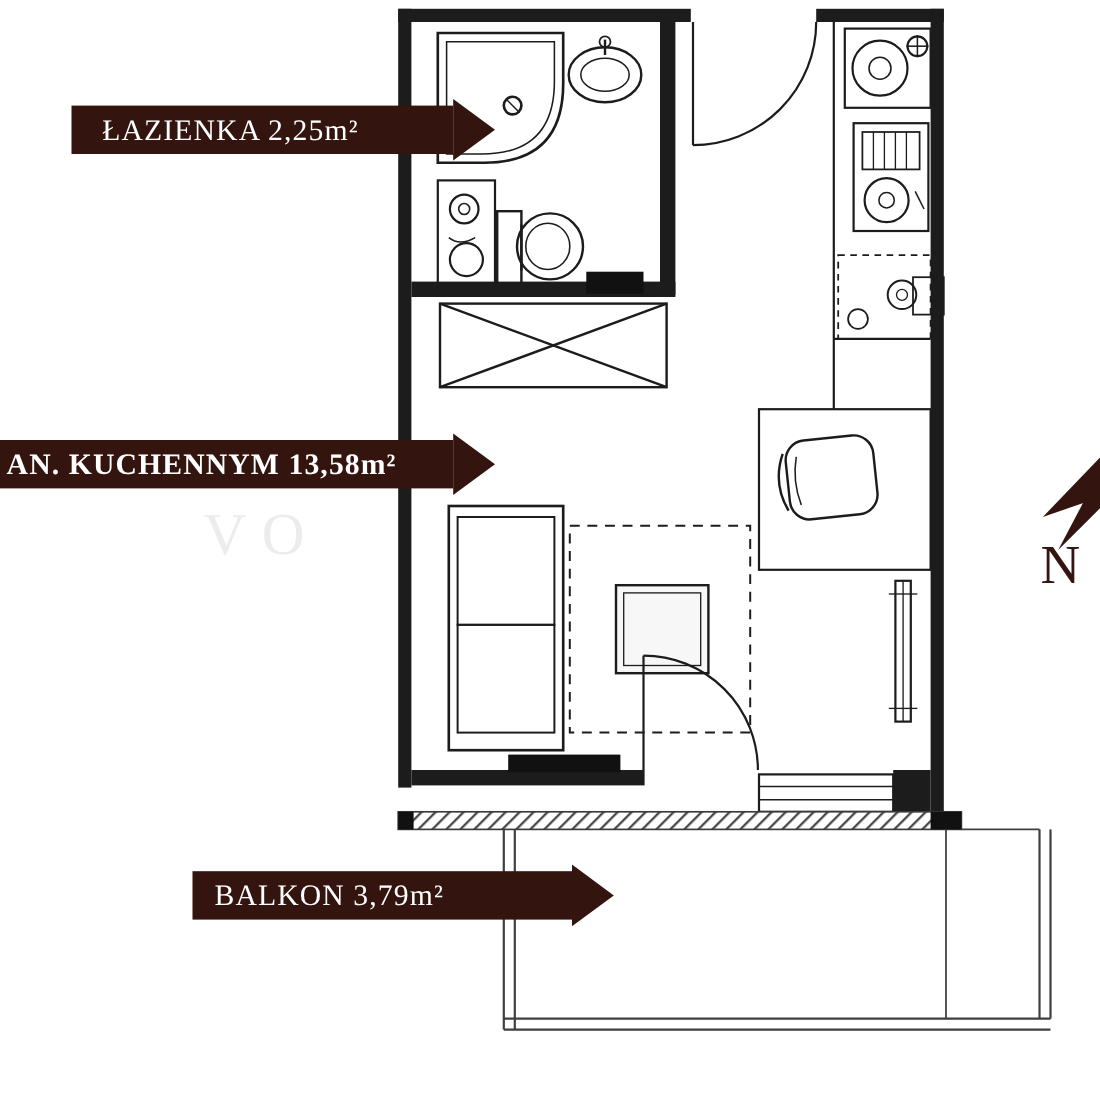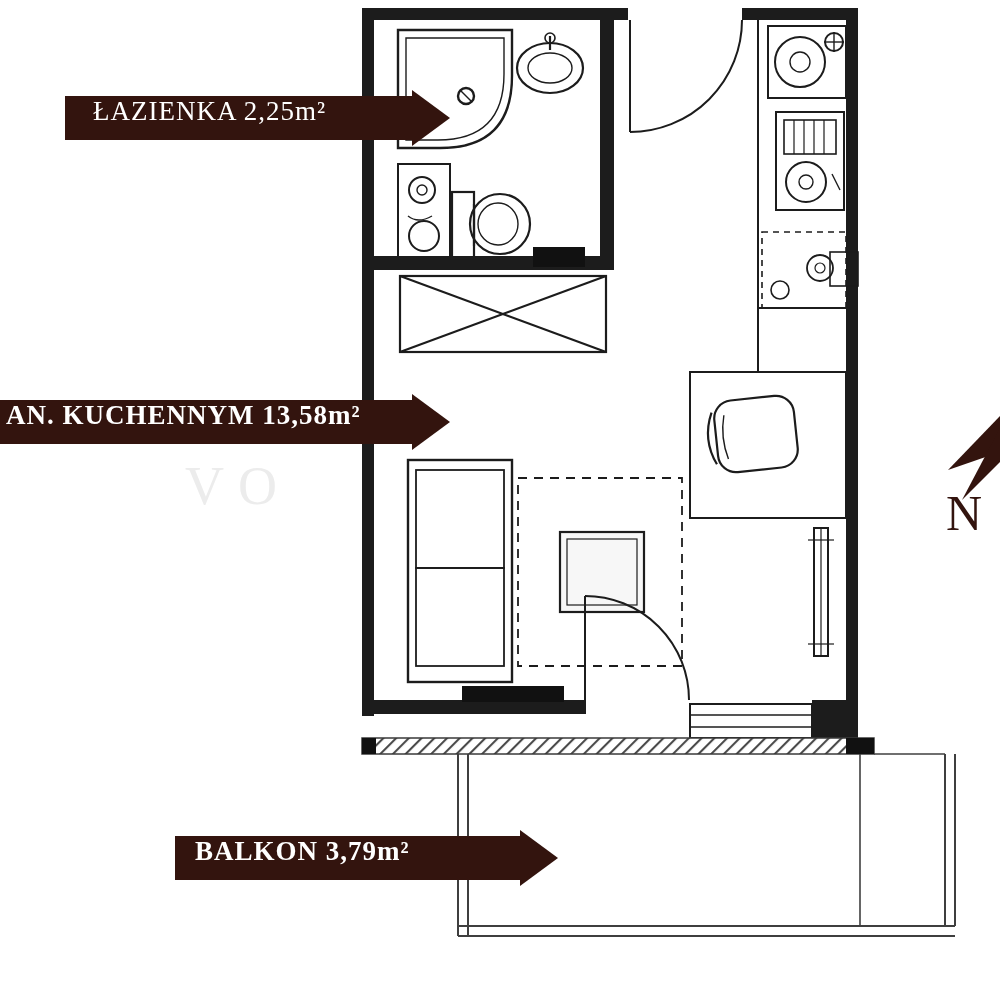--- a/index.html
+++ b/index.html
@@ -5,33 +5,33 @@
   html,body{margin:0;padding:0;}
   body{
     width:1000px;height:1000px;position:relative;overflow:hidden;
     background:#ffffff;font-family:"Liberation Serif",serif;
   }
   .stage{position:absolute;inset:0;}
   svg.plan{position:absolute;left:0;top:0;}
   
   .banner{
     position:absolute;height:44px;background:var(--banner,#33140e);
-    color:#ffffff;display:flex;align-items:flex-start;box-sizing:border-box;
+    color:#ffffff;display:flex;align-items:center;box-sizing:border-box;
     font-family:"Liberation Serif",serif;font-size:27px;letter-spacing:1px;
     white-space:nowrap;z-index:5;
   }
   .banner .tip{
     position:absolute;left:100%;top:50%;transform:translateY(-50%);
     width:0;height:0;
     border-top:28px solid transparent;border-bottom:28px solid transparent;
     border-left:38px solid var(--banner,#33140e);
   }
   #banner-bathroom{left:65px;top:96px;width:347px;padding-left:28px;}
   #banner-room{left:0;top:400px;width:412px;padding-left:6px;font-weight:bold;}
-  #banner-balcony{left:175px;top:836px;width:345px;padding-left:20px;font-weight:bold;}
+  #banner-balcony{left:175px;top:792px;width:345px;padding-left:20px;}
   
   .faint-mark{
     position:absolute;left:185px;top:455px;font-size:54px;color:#ececec;
     letter-spacing:14px;z-index:1;font-family:"Liberation Serif",serif;
   }
 </style>
 </head>
 <body>
 
 <div class="stage">

